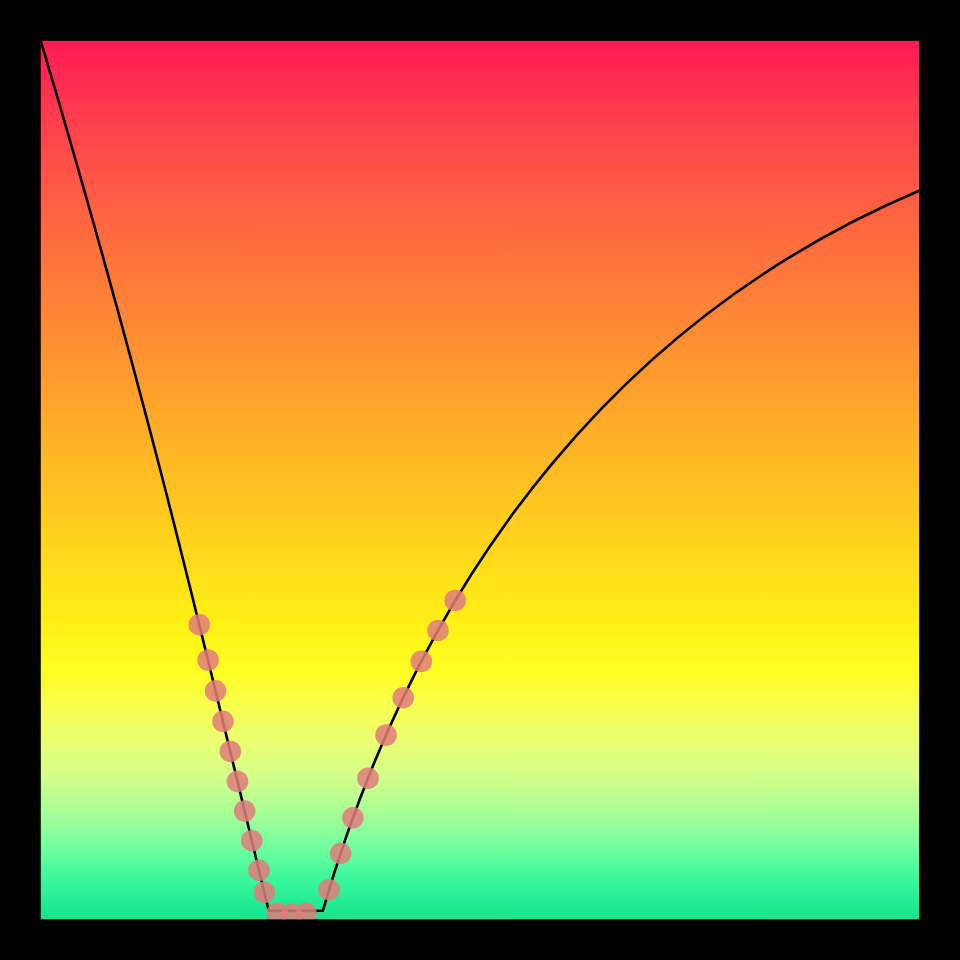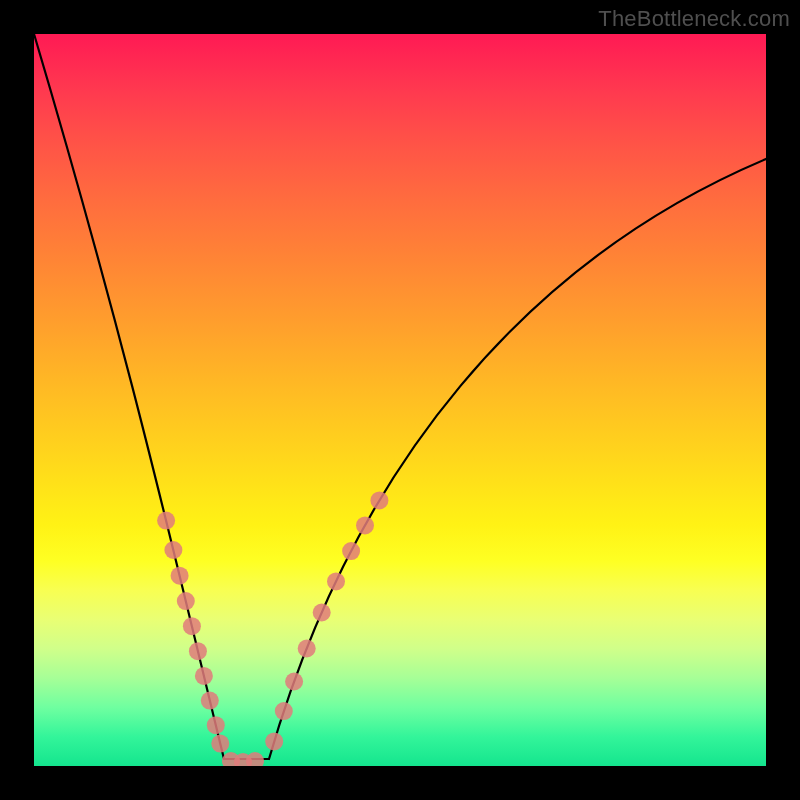--- a/index.html
+++ b/index.html
@@ -69,21 +69,20 @@
     stroke-linejoin: round;
   }
   .dot {
     fill: #e07b7b;
     fill-opacity: 0.85;
   }
 </style>
 </head>
 <body>
 <div class="container">
-  <div class="watermark">TheBottleneck.com</div>
   <div class="plot">
     <svg class="curve-svg" viewBox="0 0 732 732">
       <path id="left-curve" class="curve" d="M 0 0 C 95 320, 140 520, 190 725 L 235 725"></path>
       <path id="right-curve" class="curve" d="M 235 725 C 320 430, 495 225, 732 125"></path>
       <g id="dots">
           <circle cx="132.1" cy="486.6" r="9" class="dot"></circle>
           <circle cx="139.4" cy="516.0" r="9" class="dot"></circle>
           <circle cx="145.6" cy="541.7" r="9" class="dot"></circle>
           <circle cx="151.8" cy="567.1" r="9" class="dot"></circle>
           <circle cx="157.9" cy="592.2" r="9" class="dot"></circle>

